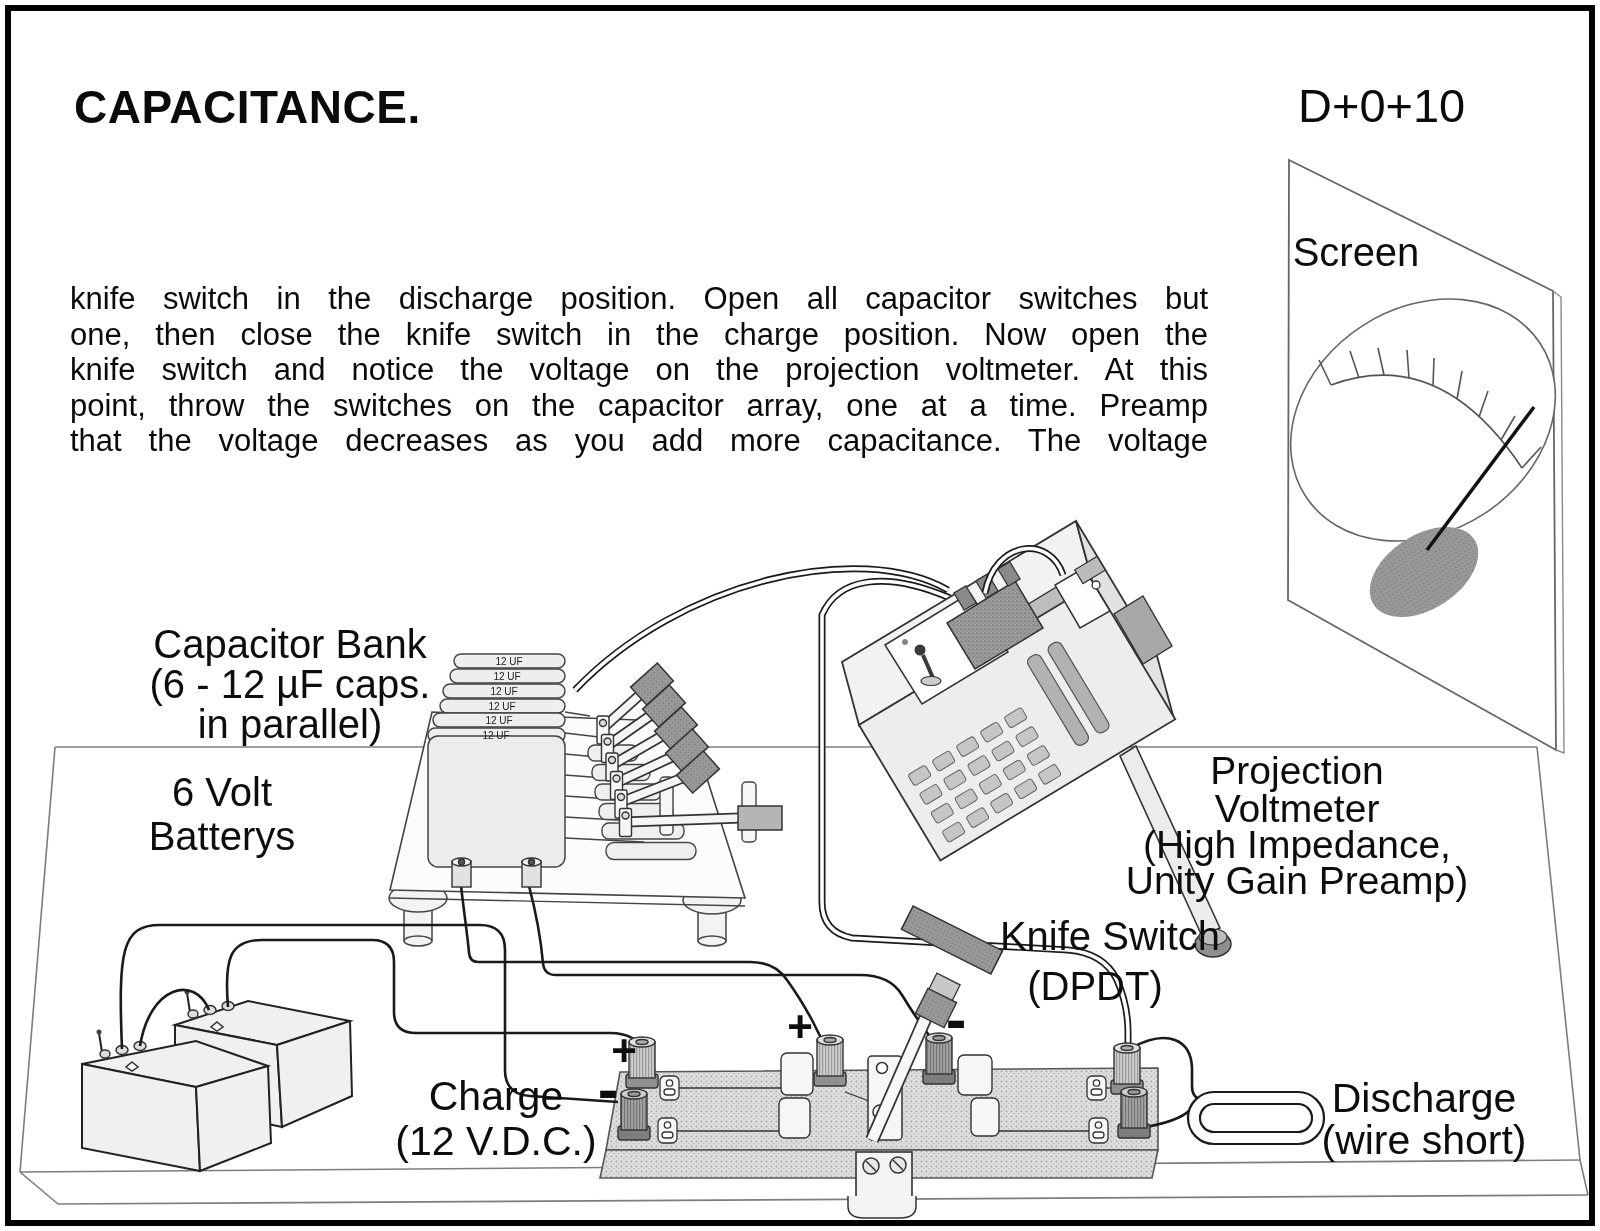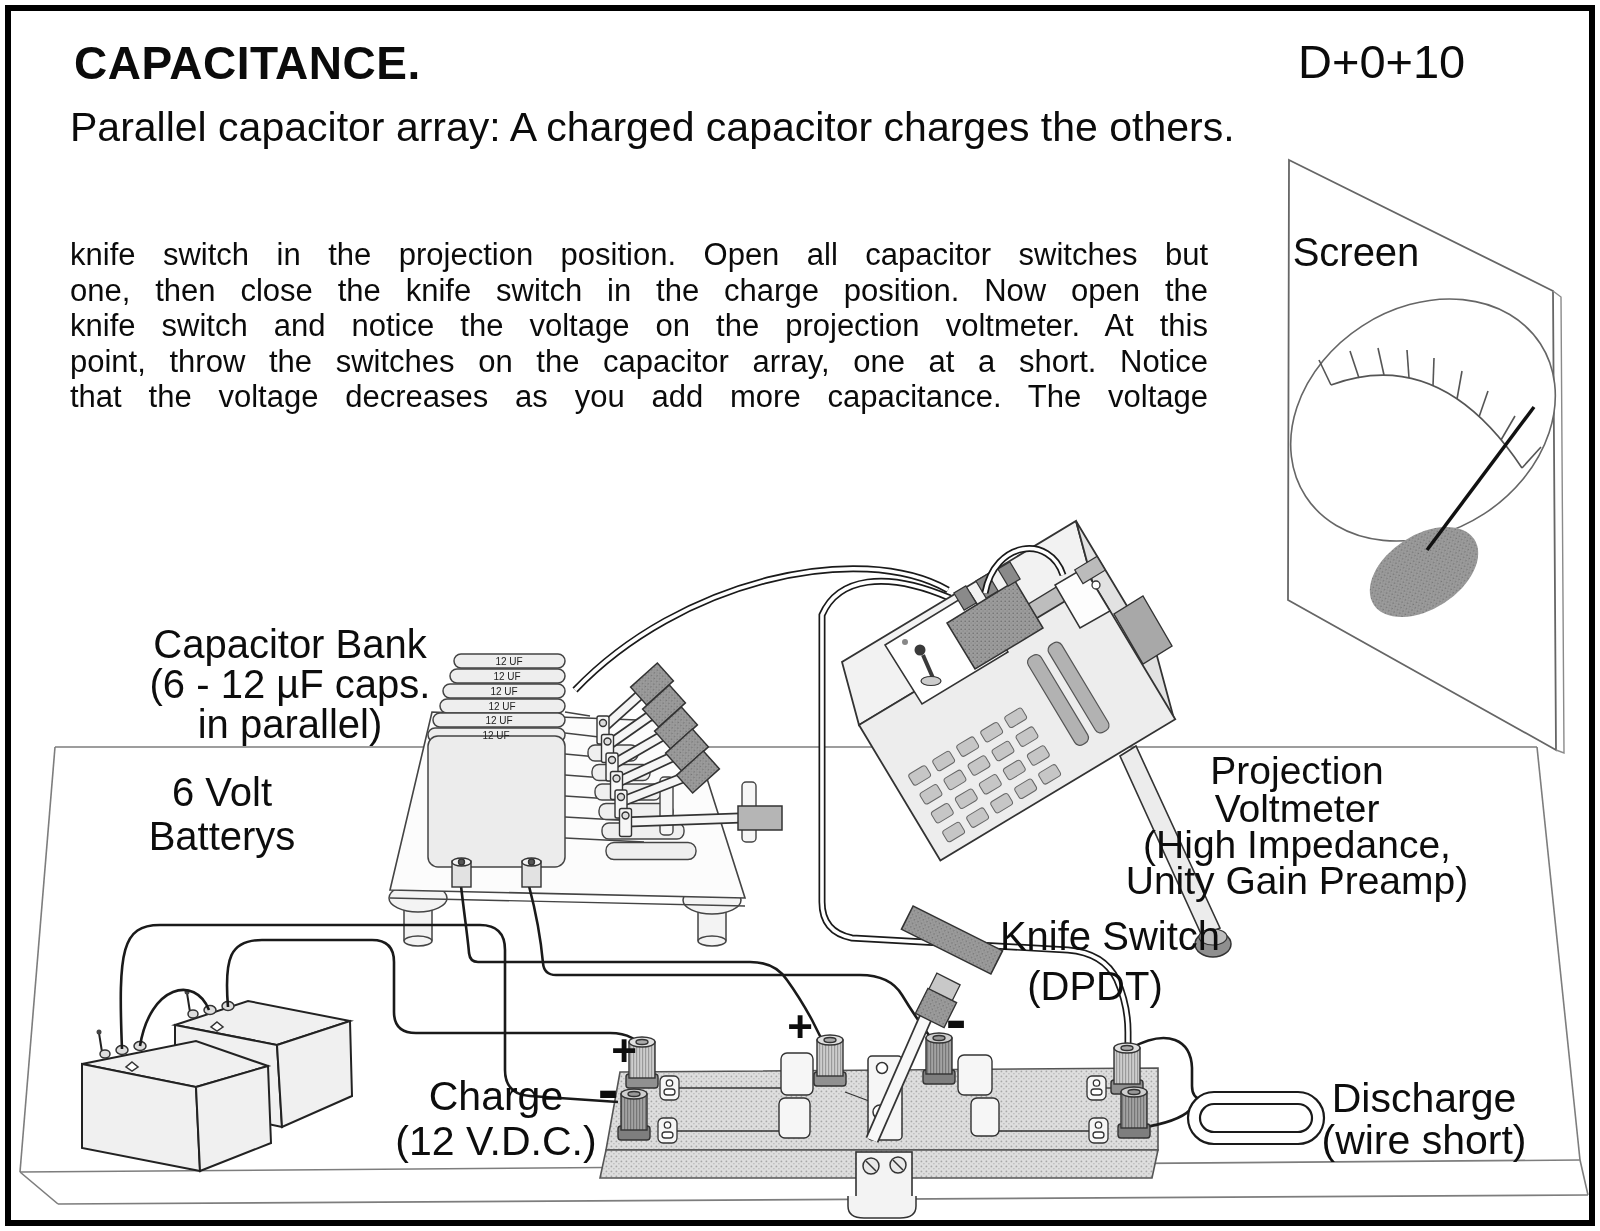--- a/index.html
+++ b/index.html
@@ -1,19 +1,19 @@
 <!DOCTYPE html>
 <html><head>
 <meta charset="utf-8">
 <style>
   html,body{margin:0;padding:0;background:#fff;}
   #page{position:relative;width:1600px;height:1231px;background:#fff;overflow:hidden;
         font-family:"Liberation Sans",sans-serif;color:#0b0b0b;}
   #frame{position:absolute;left:5px;top:5px;width:1578px;height:1209px;border:6px solid #000;}
-  .abs{position:absolute;}
+  .abs{position:absolute;margin-top:44px;}
   #title{left:74px;top:36px;font-size:46px;font-weight:bold;letter-spacing:.5px;}
   #code{left:1298px;top:34px;font-size:47px;font-weight:normal;}
   #subtitle{left:70px;top:104px;font-size:41px;}
   #para{left:70px;top:237px;width:1138px;font-size:31px;line-height:35.6px;}
   .pline{text-align:justify;text-align-last:justify;white-space:normal;}
   .pline.last{text-align-last:left;}
   svg{position:absolute;left:0;top:0;}
   svg text{font-family:"Liberation Sans",sans-serif;fill:#0d0d0d;}
   .lbl{font-size:40px;}
   .lbl41{font-size:41px;}
@@ -405,22 +405,21 @@
       <text class="lbl41" x="1424" y="1154" text-anchor="middle">(wire short)</text>
       <text class="pm" x="624" y="1066" text-anchor="middle">+</text>
       <text class="pm-minus" x="608" y="1110" text-anchor="middle">-</text>
       <text class="pm" x="800" y="1042" text-anchor="middle">+</text>
       <text class="pm-minus" x="956" y="1040" text-anchor="middle">-</text>
     </g>
   </svg>
 
   <div class="abs" id="title">CAPACITANCE.</div>
   <div class="abs" id="code">D+0+10</div>
-  <div class="abs" id="subtitle">Parallel capacitor array: A charged capacitor charges the others.</div>
 
   <div class="abs" id="para">
-    <div class="pline">knife switch in the projection position.  Open all capacitor switches but</div>
+    <div class="pline">knife switch in the discharge position.  Open all capacitor switches but</div>
     <div class="pline">one, then close the knife switch in the charge position.  Now open the</div>
     <div class="pline">knife switch and notice the voltage on the projection voltmeter.  At this</div>
-    <div class="pline">point, throw the switches on the capacitor array, one at a short.  Notice</div>
+    <div class="pline">point, throw the switches on the capacitor array, one at a time.  Preamp</div>
     <div class="pline">that the voltage decreases as you add more capacitance.  The voltage</div>
   </div>
 </div>
 
 </body></html>

